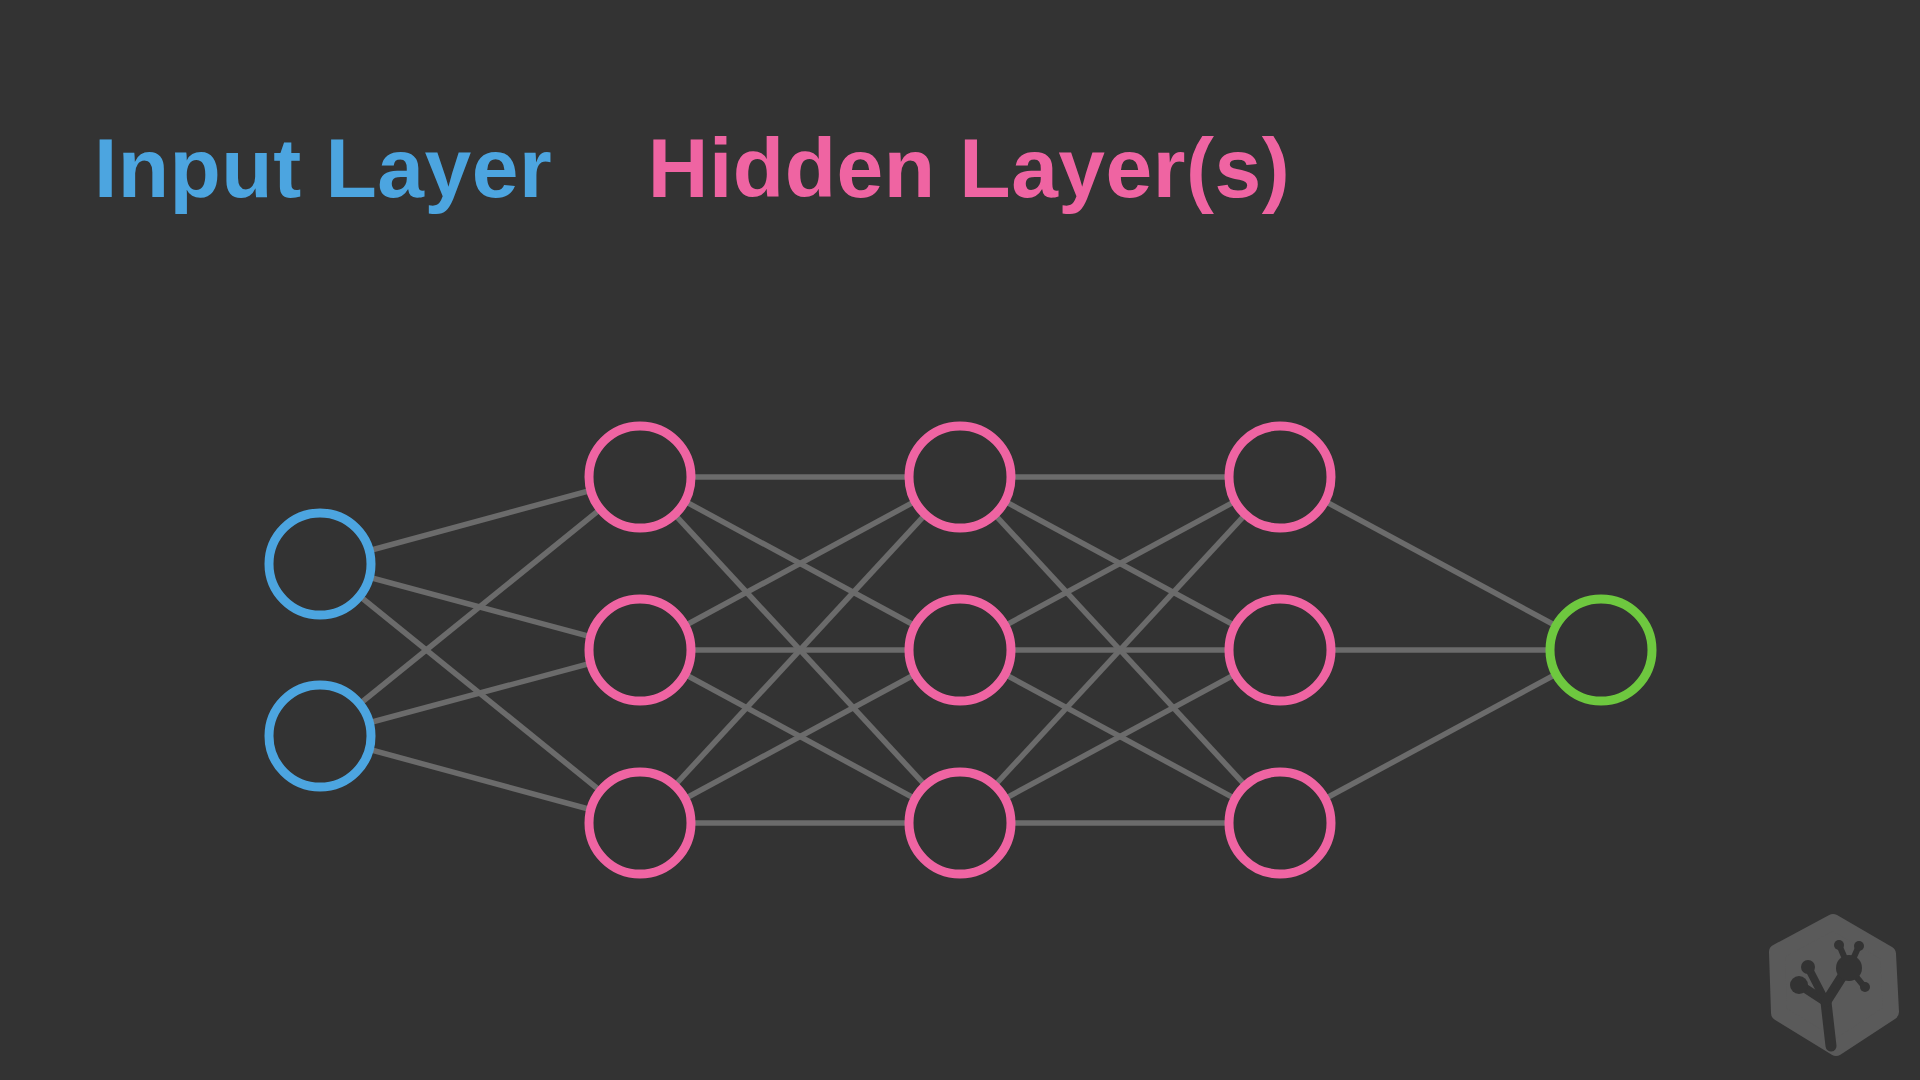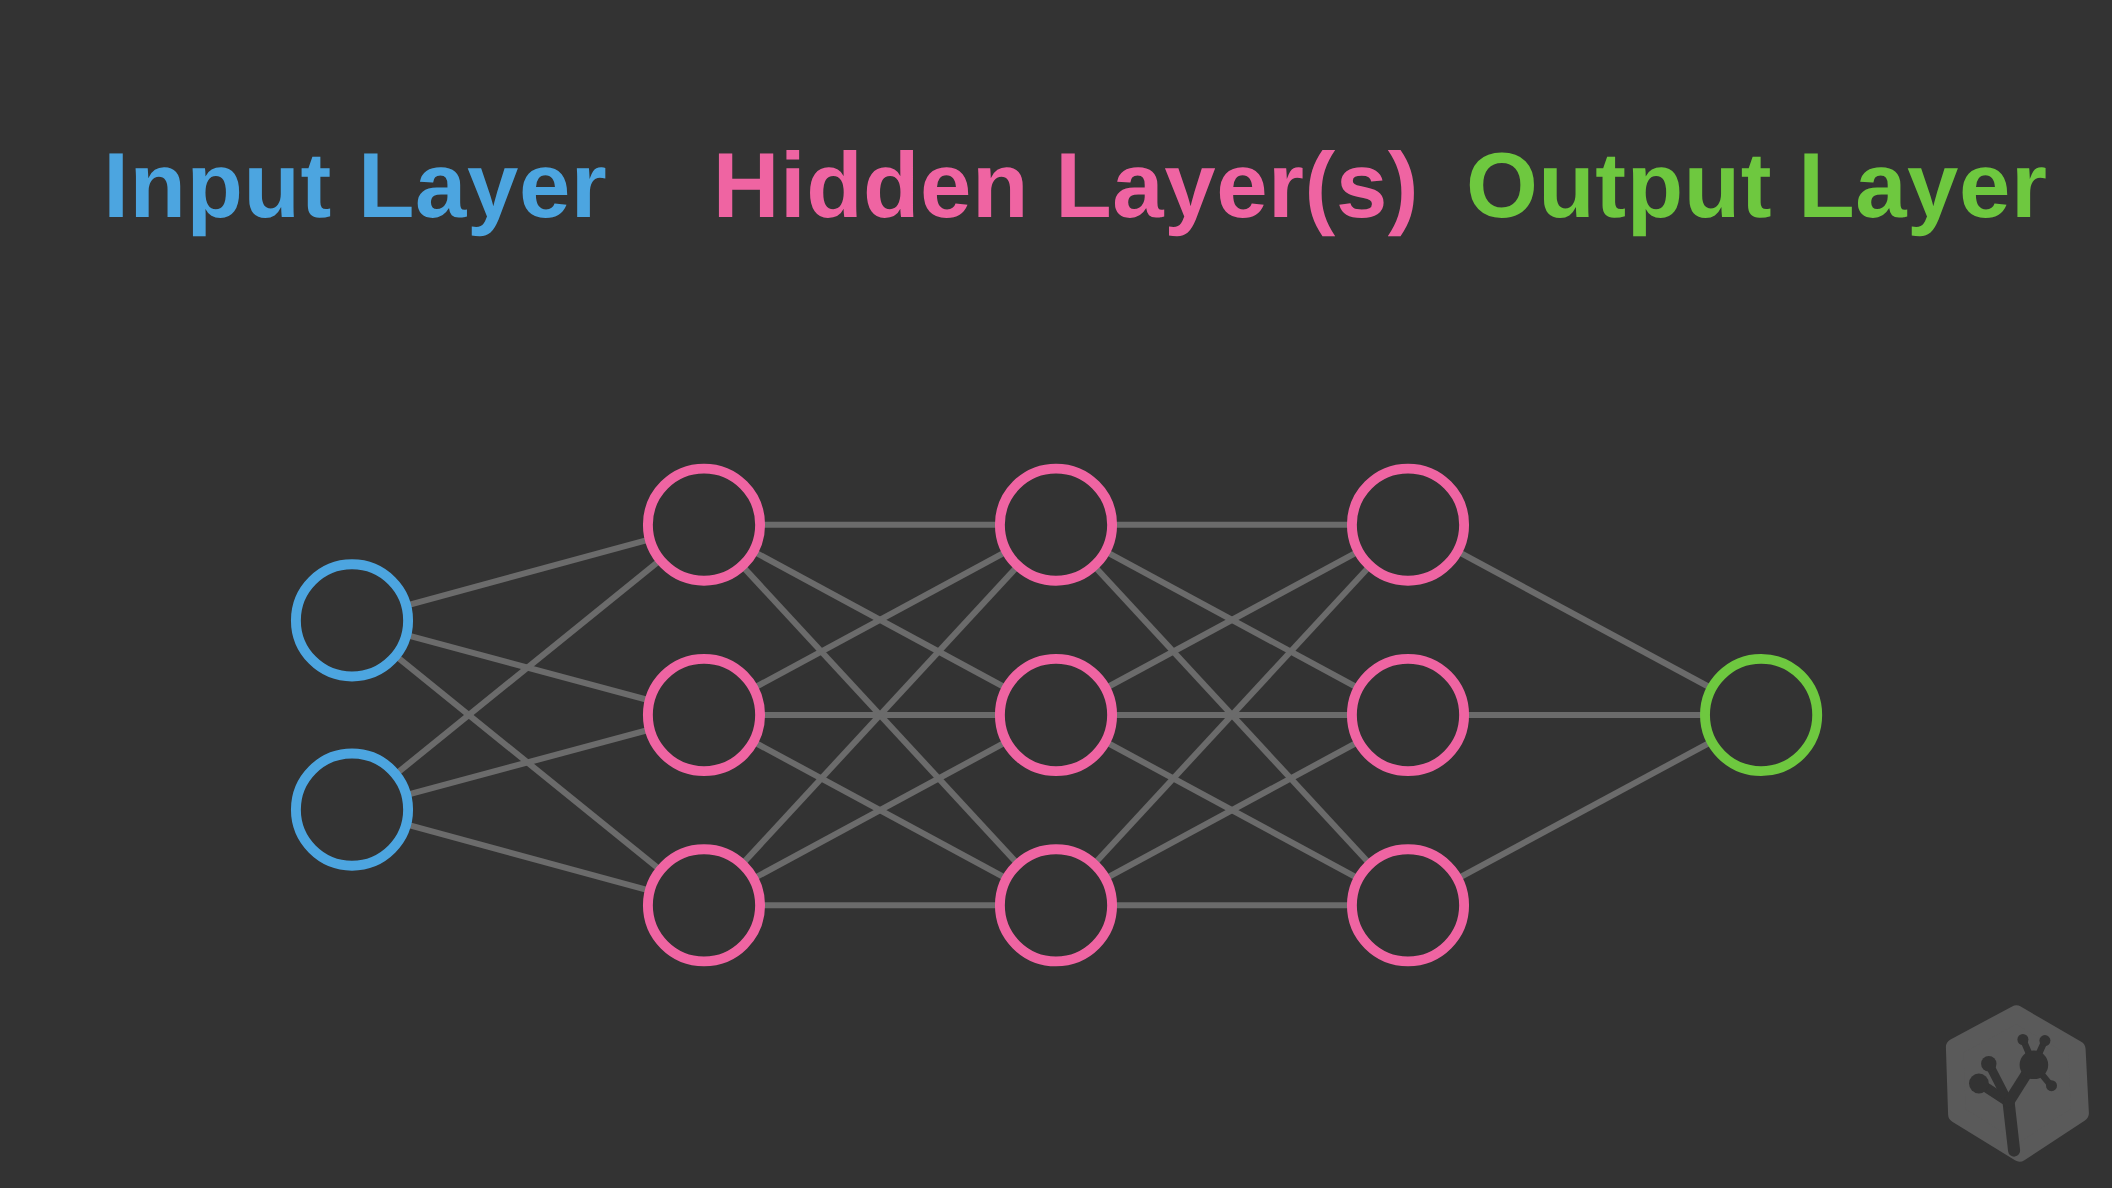--- a/index.html
+++ b/index.html
@@ -67,21 +67,20 @@
       <circle cx="960" cy="650" r="51" fill="#333333" stroke="#ef64a2" stroke-width="9"></circle>
       <circle cx="960" cy="823" r="51" fill="#333333" stroke="#ef64a2" stroke-width="9"></circle>
       <circle cx="1280" cy="477" r="51" fill="#333333" stroke="#ef64a2" stroke-width="9"></circle>
       <circle cx="1280" cy="650" r="51" fill="#333333" stroke="#ef64a2" stroke-width="9"></circle>
       <circle cx="1280" cy="823" r="51" fill="#333333" stroke="#ef64a2" stroke-width="9"></circle>
       <circle cx="1601" cy="650" r="51" fill="#333333" stroke="#6ec83f" stroke-width="9"></circle>
     </svg>
 
   <div class="layer-label" style="color: rgb(76, 165, 224); left: 323px;">Input Layer</div>
   <div class="layer-label" style="color: rgb(239, 100, 162); left: 969px; text-align: right;">Hidden Layer(s)</div>
-  <div class="layer-label" style="color: rgb(110, 200, 63); left: 1597px;">Output Layer</div>
 
   <svg class="logo" width="1920" height="1080" viewBox="0 0 1920 1080">
     <g>
       <polygon class="logo-hex" points="1833,922 1888,954 1891,1012 1836,1048 1779,1013 1777,952" stroke-width="16" stroke-linejoin="round" fill="#5a5a5a" stroke="#5a5a5a"></polygon>
     </g>
     <g class="logo-tree" fill="none" stroke-linecap="round" stroke="#333333">
       <path d="M1831,1046 L1826,1002" stroke-width="11"></path>
       <path d="M1826,1002 L1803,987" stroke-width="9"></path>
       <path d="M1826,1002 L1810,971" stroke-width="8"></path>
       <path d="M1826,1002 L1845,972" stroke-width="10"></path>

